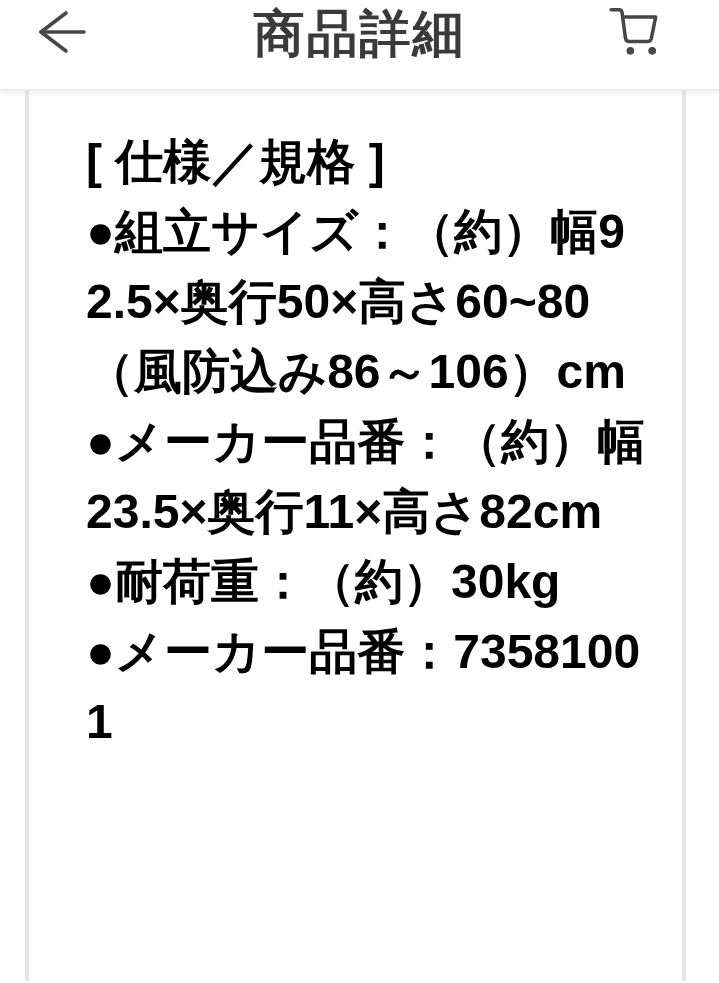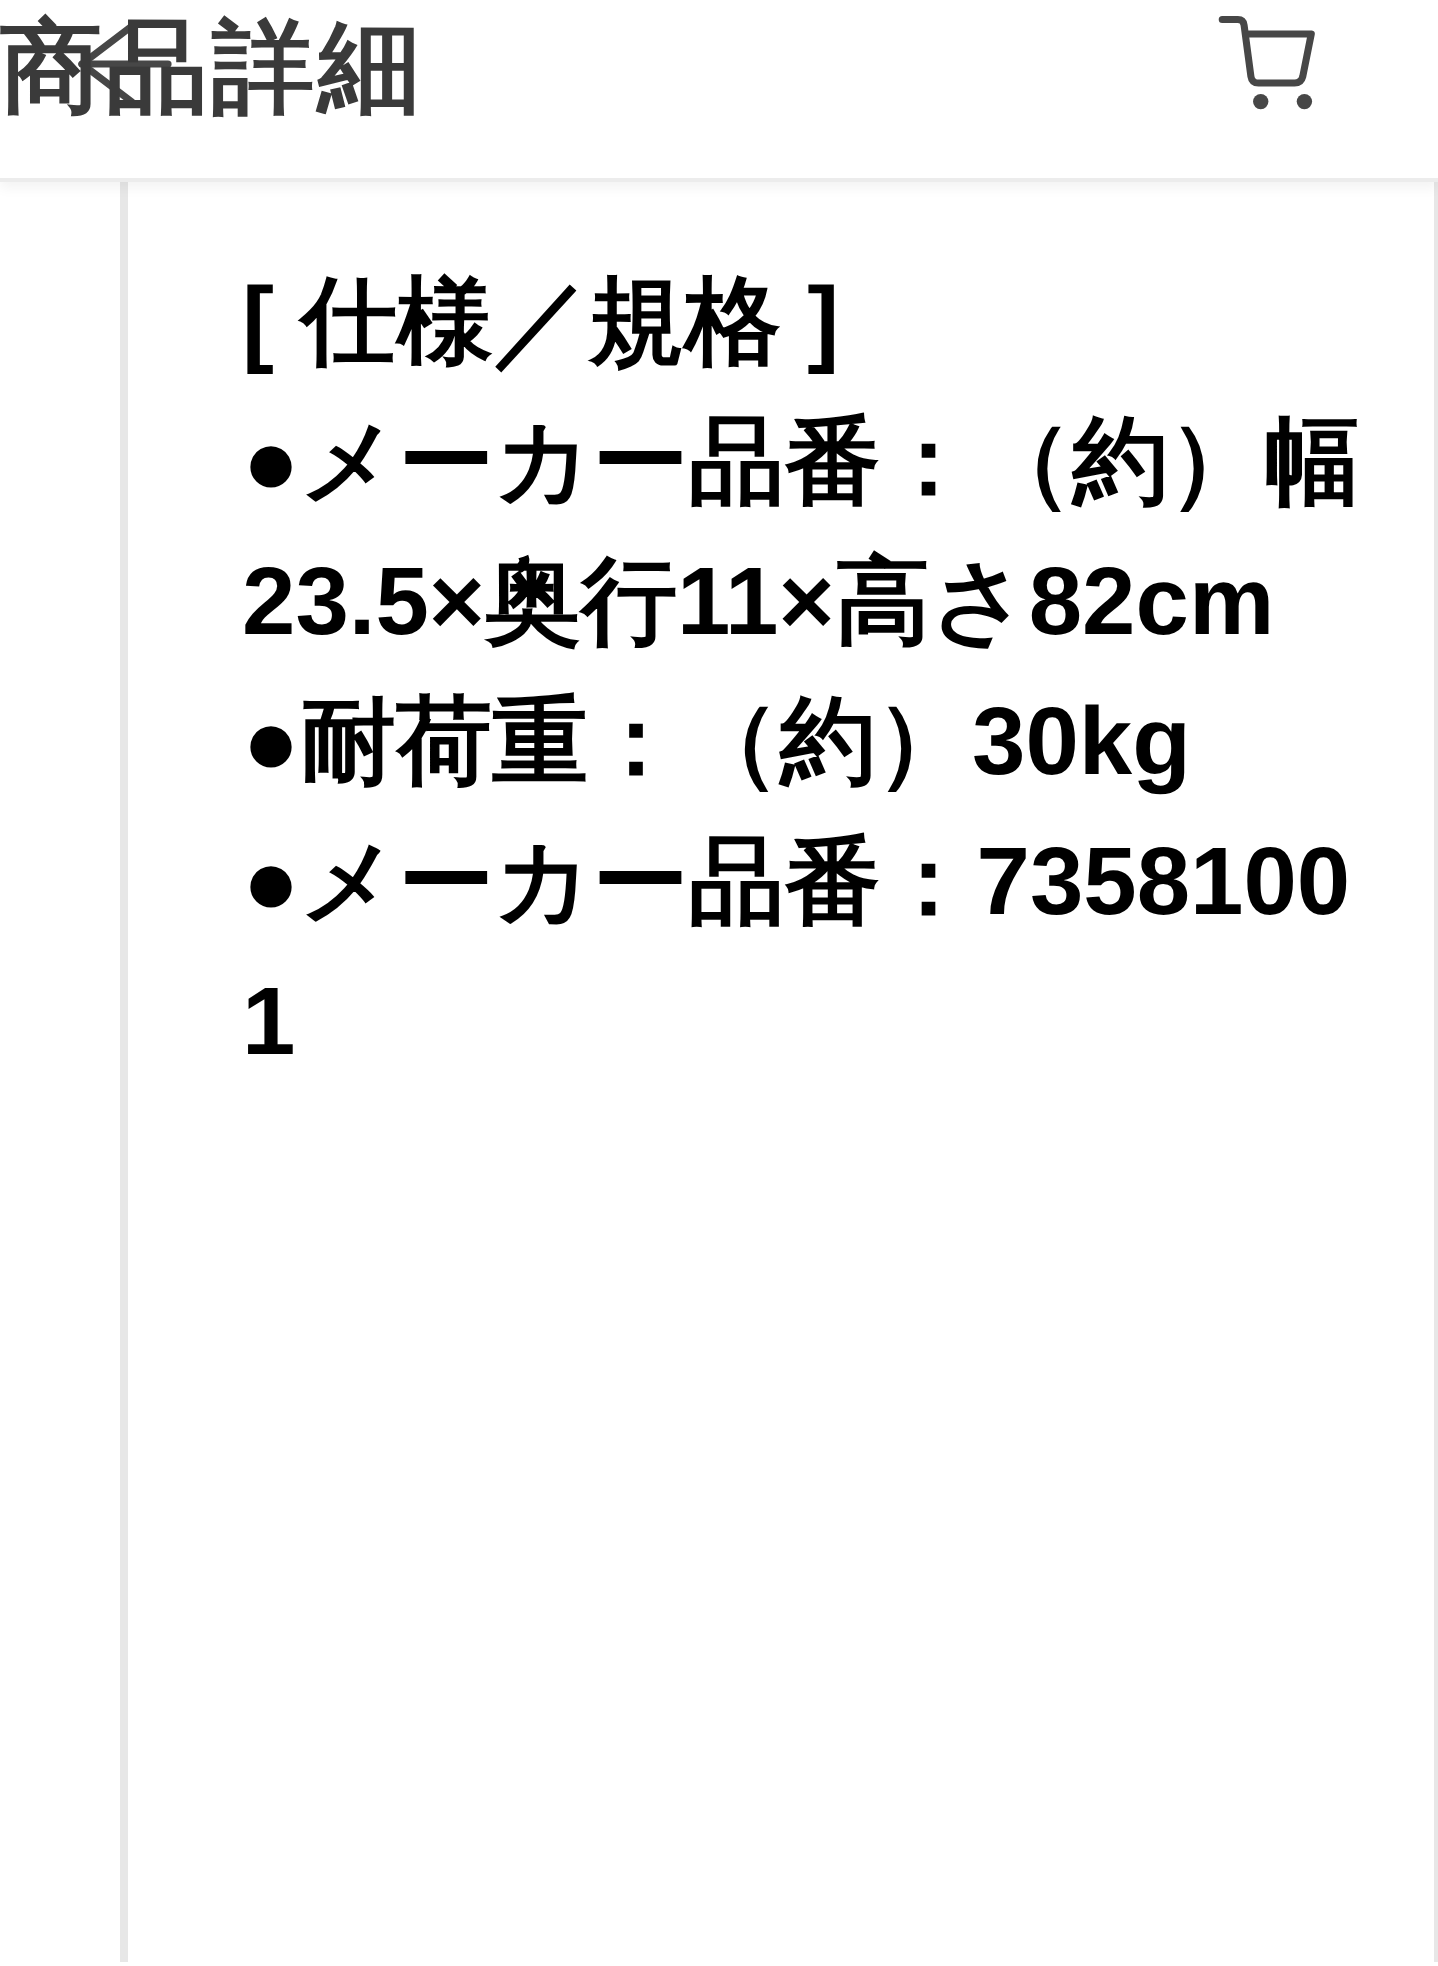--- a/index.html
+++ b/index.html
@@ -38,35 +38,35 @@
     justify-content:center;
   }
   .icon-btn svg{display:block;}
   .back-btn{left:36px;top:6px;}
   .cart-btn{left:608px;top:4px;}
   .page-title{
     position:absolute;
     left:0;
     top:4px;
     width:719px;
+    text-align:center;
     font-size:51px;
     line-height:60px;
     font-weight:700;
     color:var(--header-text);
     letter-spacing:2px;
     pointer-events:none;
   }
 
   
   .content-area{
     position:relative;
     width:629px;
     height:890px;
     background:#ffffff;
-    margin-left:35px;
   }
   .product-spec-card{
     position:absolute;
     left:25px;
     top:0;
     width:661px;
     height:890px;
     background:#ffffff;
     border-left:4px solid var(--card-border);
     border-right:4px solid var(--card-border);
@@ -109,18 +109,19 @@
       </svg>
     </span>
   </button>
 </header>
 
 <main class="content-area">
   <section class="product-spec-card">
     <div class="spec-text">
 
     <span class="spec-line">[ 仕様／規格 ]</span>
+        <span class="spec-line">●組立サイズ：（約）幅92.5×奥行50×高さ60~80（風防込み86～106）cm</span>
         <span class="spec-line">●メーカー品番：（約）幅23.5×奥行11×高さ82cm</span>
         <span class="spec-line">●耐荷重：（約）30kg</span>
         <span class="spec-line">●メーカー品番：73581001</span>
       </div>
   </section>
 </main>
 
 </body></html>

